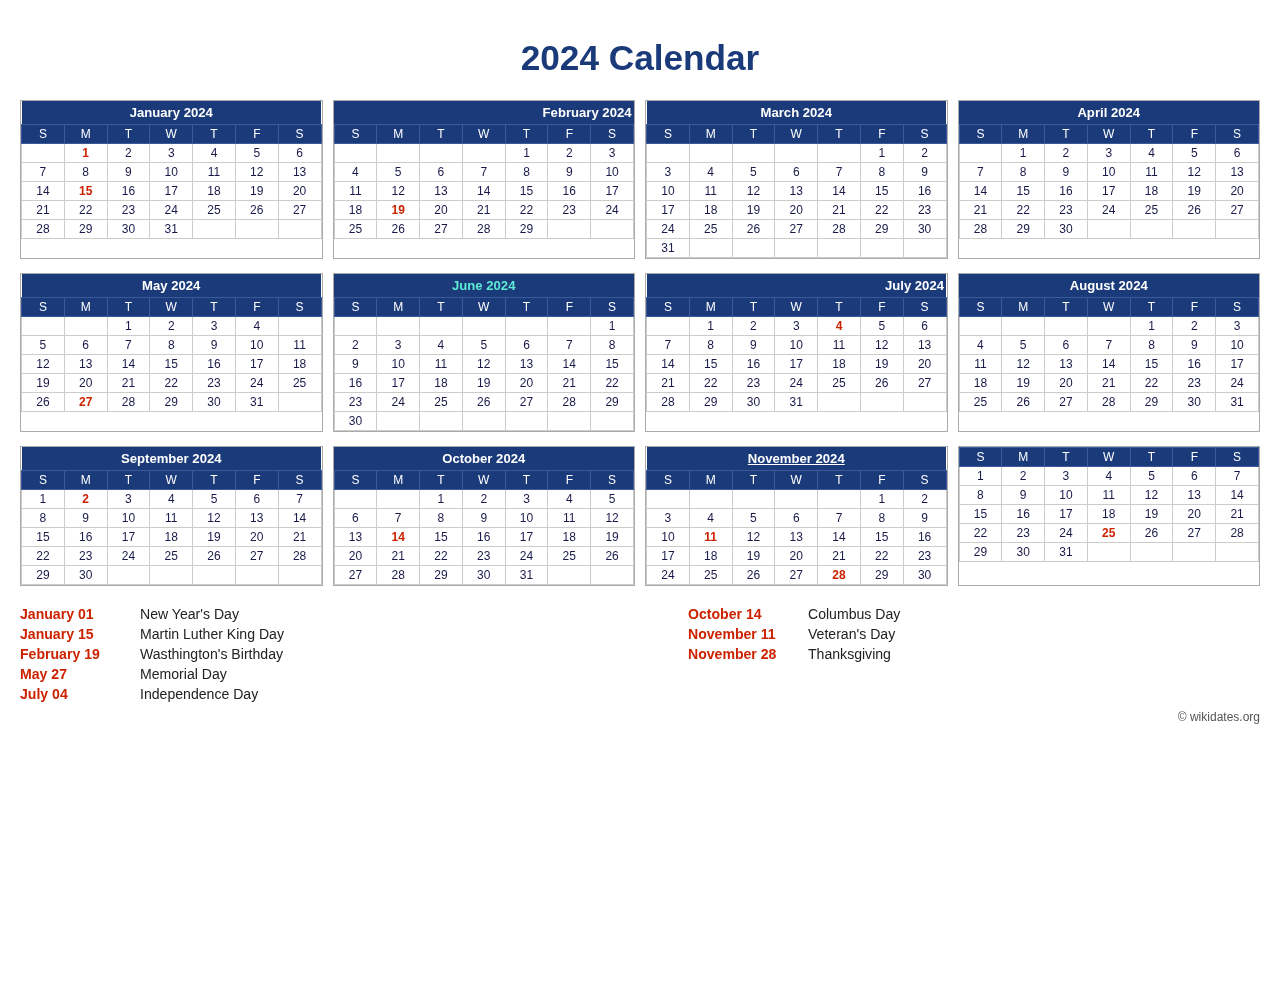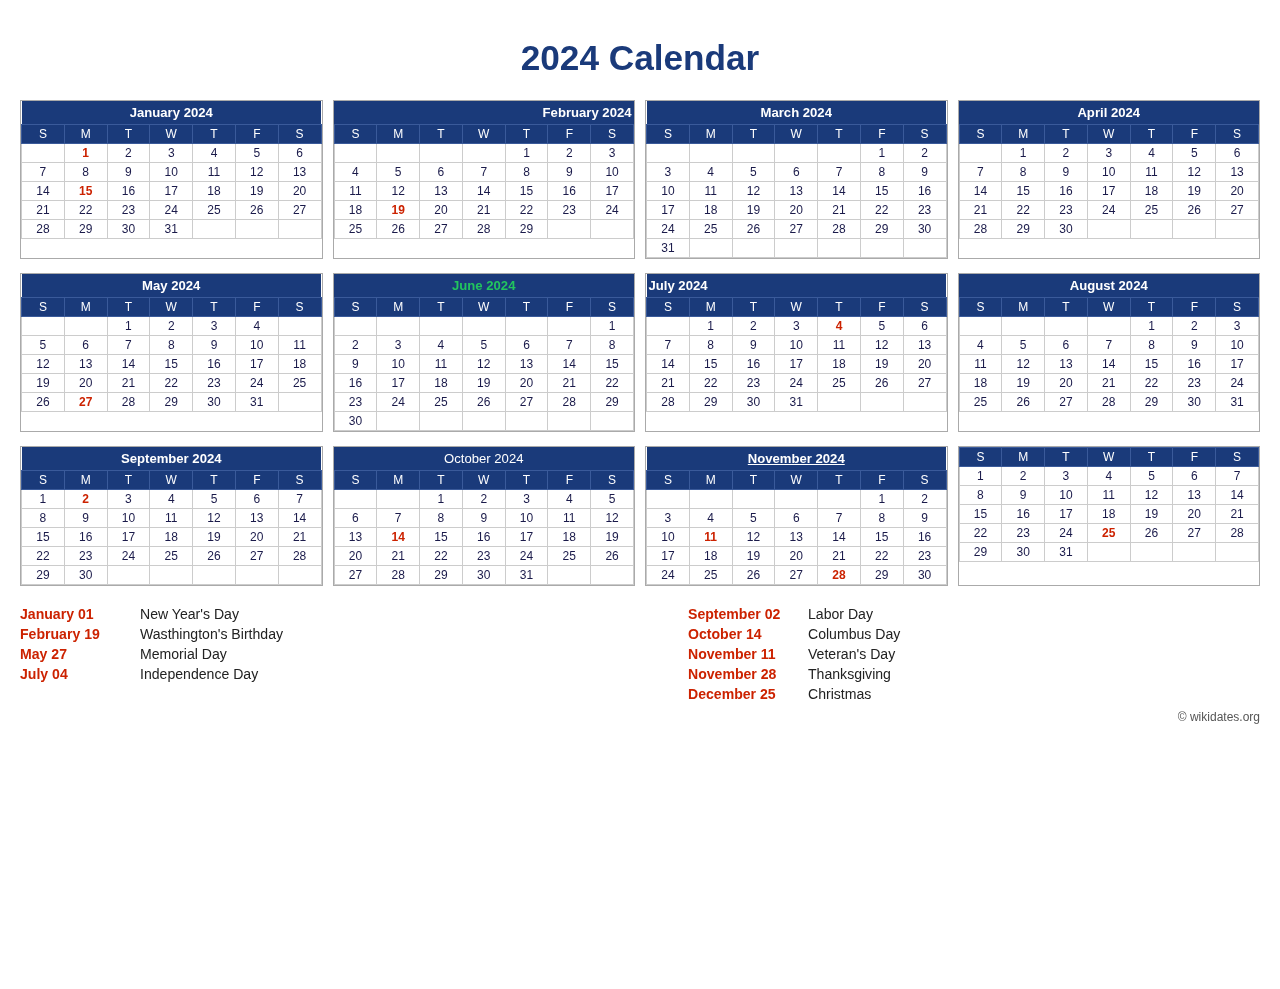--- a/index.html
+++ b/index.html
@@ -436,95 +436,95 @@
             <td>31</td>
             <td style="color: rgb(255, 255, 255);"></td>
           </tr>
         </tbody>
       </table>
     </div>
     <div class="month-block">
       <table>
         <thead>
           <tr>
-            <th colspan="7" class="month-header" style="background-color: rgb(26, 58, 122); color: #22c55e; font-weight: bold; font-size: 0.82em; padding: 4px 12px; text-align: center; border: none;">June 2024</th>
-          </tr>
-          <tr>
-            <th>S</th>
-            <th>M</th>
-            <th>T</th>
-            <th>W</th>
-            <th>T</th>
-            <th>F</th>
-            <th>S</th>
-          </tr>
-        </thead>
-        <tbody>
-          <tr>
-            <td style="color: rgb(255, 255, 255);"></td>
-            <td style="color: rgb(255, 255, 255);"></td>
-            <td style="color: rgb(255, 255, 255);"></td>
-            <td style="color: rgb(255, 255, 255);"></td>
-            <td style="color: rgb(255, 255, 255);"></td>
-            <td style="color: rgb(255, 255, 255);"></td>
-            <td>1</td>
-          </tr>
-          <tr>
-            <td>2</td>
-            <td>3</td>
-            <td>4</td>
-            <td>5</td>
-            <td>6</td>
-            <td>7</td>
-            <td>8</td>
-          </tr>
-          <tr>
-            <td>9</td>
-            <td>10</td>
-            <td>11</td>
-            <td>12</td>
-            <td>13</td>
-            <td>14</td>
-            <td>15</td>
-          </tr>
-          <tr>
-            <td>16</td>
-            <td>17</td>
-            <td>18</td>
-            <td>19</td>
-            <td>20</td>
-            <td>21</td>
-            <td>22</td>
-          </tr>
-          <tr>
-            <td>23</td>
-            <td>24</td>
-            <td>25</td>
-            <td>26</td>
-            <td>27</td>
-            <td>28</td>
-            <td>29</td>
-          </tr>
-          <tr>
-            <td>30</td>
-            <td style="color: rgb(255, 255, 255);"></td>
-            <td style="color: rgb(255, 255, 255);"></td>
-            <td style="color: rgb(255, 255, 255);"></td>
-            <td style="color: rgb(255, 255, 255);"></td>
-            <td style="color: rgb(255, 255, 255);"></td>
-            <td style="color: rgb(255, 255, 255);"></td>
-          </tr>
-        </tbody>
-      </table>
-    </div>
-    <div class="month-block">
-      <table>
-        <thead>
-          <tr>
-            <th colspan="7" class="month-header" style="background-color: rgb(26, 58, 122); color: rgb(255, 255, 255); font-weight: bold; font-size: 0.82em; padding: 4px 2px; text-align: left; border: none;">July 2024</th>
+            <th colspan="7" class="month-header" style="background-color: rgb(26, 58, 122); color: #5eead4; font-weight: bold; font-size: 0.82em; padding: 4px 12px; text-align: center; border: none;">June 2024</th>
+          </tr>
+          <tr>
+            <th>S</th>
+            <th>M</th>
+            <th>T</th>
+            <th>W</th>
+            <th>T</th>
+            <th>F</th>
+            <th>S</th>
+          </tr>
+        </thead>
+        <tbody>
+          <tr>
+            <td style="color: rgb(255, 255, 255);"></td>
+            <td style="color: rgb(255, 255, 255);"></td>
+            <td style="color: rgb(255, 255, 255);"></td>
+            <td style="color: rgb(255, 255, 255);"></td>
+            <td style="color: rgb(255, 255, 255);"></td>
+            <td style="color: rgb(255, 255, 255);"></td>
+            <td>1</td>
+          </tr>
+          <tr>
+            <td>2</td>
+            <td>3</td>
+            <td>4</td>
+            <td>5</td>
+            <td>6</td>
+            <td>7</td>
+            <td>8</td>
+          </tr>
+          <tr>
+            <td>9</td>
+            <td>10</td>
+            <td>11</td>
+            <td>12</td>
+            <td>13</td>
+            <td>14</td>
+            <td>15</td>
+          </tr>
+          <tr>
+            <td>16</td>
+            <td>17</td>
+            <td>18</td>
+            <td>19</td>
+            <td>20</td>
+            <td>21</td>
+            <td>22</td>
+          </tr>
+          <tr>
+            <td>23</td>
+            <td>24</td>
+            <td>25</td>
+            <td>26</td>
+            <td>27</td>
+            <td>28</td>
+            <td>29</td>
+          </tr>
+          <tr>
+            <td>30</td>
+            <td style="color: rgb(255, 255, 255);"></td>
+            <td style="color: rgb(255, 255, 255);"></td>
+            <td style="color: rgb(255, 255, 255);"></td>
+            <td style="color: rgb(255, 255, 255);"></td>
+            <td style="color: rgb(255, 255, 255);"></td>
+            <td style="color: rgb(255, 255, 255);"></td>
+          </tr>
+        </tbody>
+      </table>
+    </div>
+    <div class="month-block">
+      <table>
+        <thead>
+          <tr>
+            <th colspan="7" class="month-header" style="background-color: rgb(26, 58, 122); color: rgb(255, 255, 255); font-weight: bold; font-size: 0.82em; padding: 4px 2px; text-align: right; border: none;">July 2024</th>
           </tr>
           <tr>
             <th>S</th>
             <th>M</th>
             <th>T</th>
             <th>W</th>
             <th>T</th>
             <th>F</th>
             <th>S</th>
           </tr>
@@ -705,21 +705,21 @@
             <td style="color: rgb(255, 255, 255);"></td>
             <td style="color: rgb(255, 255, 255);"></td>
           </tr>
         </tbody>
       </table>
     </div>
     <div class="month-block">
       <table>
         <thead>
           <tr>
-            <th colspan="7" class="month-header" style="background-color: rgb(26, 58, 122); color: rgb(255, 255, 255); font-weight: normal; font-size: 0.82em; padding: 4px 2px; text-align: center; border: none;">October 2024</th>
+            <th colspan="7" class="month-header" style="background-color: rgb(26, 58, 122); color: rgb(255, 255, 255); font-weight: bold; font-size: 0.82em; padding: 4px 2px; text-align: center; border: none;">October 2024</th>
           </tr>
           <tr>
             <th>S</th>
             <th>M</th>
             <th>T</th>
             <th>W</th>
             <th>T</th>
             <th>F</th>
             <th>S</th>
           </tr>
@@ -900,51 +900,47 @@
         </tbody>
       </table>
     </div>
   </div>
 
 <div class="holidays-section">
     <div>
       <div class="holiday-row">
         <span class="holiday-date">January 01</span>
         <span class="holiday-name">New Year's Day</span>
+      </div>
+      <div class="holiday-row">
+        <span class="holiday-date">January 15</span>
+        <span class="holiday-name">Martin Luther King Day</span>
       </div>
       <div class="holiday-row">
         <span class="holiday-date">February 19</span>
         <span class="holiday-name">Wasthington's Birthday</span>
       </div>
       <div class="holiday-row">
         <span class="holiday-date">May 27</span>
         <span class="holiday-name">Memorial Day</span>
       </div>
       <div class="holiday-row">
         <span class="holiday-date">July 04</span>
         <span class="holiday-name">Independence Day</span>
       </div>
     </div>
     <div>
       <div class="holiday-row">
-        <span class="holiday-date">September 02</span>
-        <span class="holiday-name">Labor Day</span>
-      </div>
-      <div class="holiday-row">
         <span class="holiday-date">October 14</span>
         <span class="holiday-name">Columbus Day</span>
       </div>
       <div class="holiday-row">
         <span class="holiday-date">November 11</span>
         <span class="holiday-name">Veteran's Day</span>
       </div>
       <div class="holiday-row">
         <span class="holiday-date">November 28</span>
         <span class="holiday-name">Thanksgiving</span>
       </div>
-      <div class="holiday-row">
-        <span class="holiday-date">December 25</span>
-        <span class="holiday-name">Christmas</span>
-      </div>
     </div>
   </div>
 
 <div class="copyright">© wikidates.org</div>
 
 </body></html>

